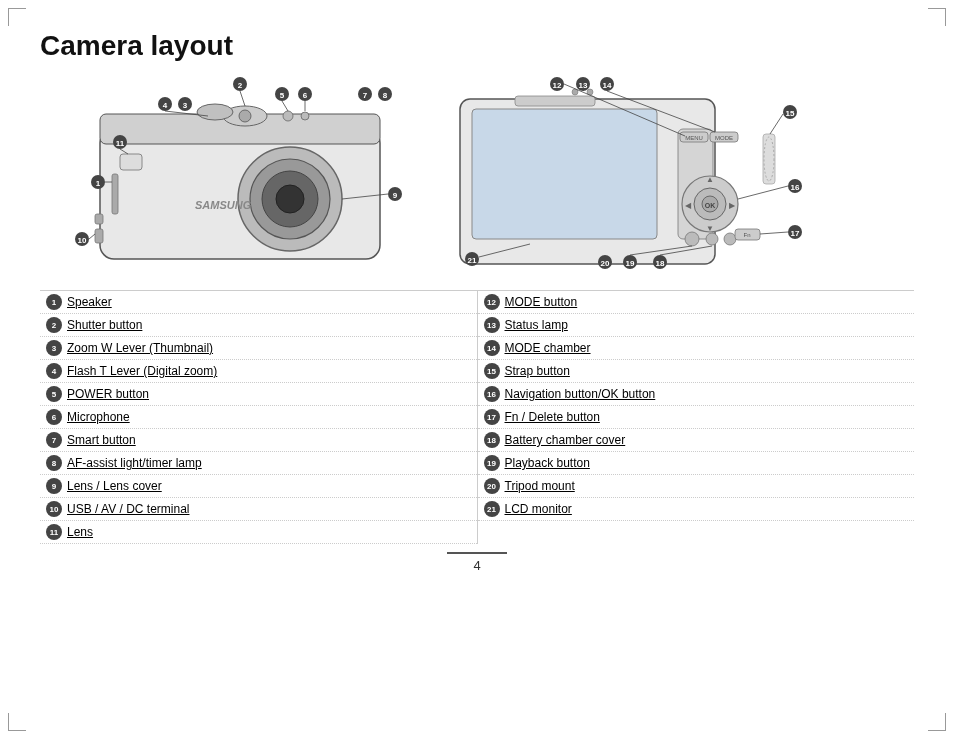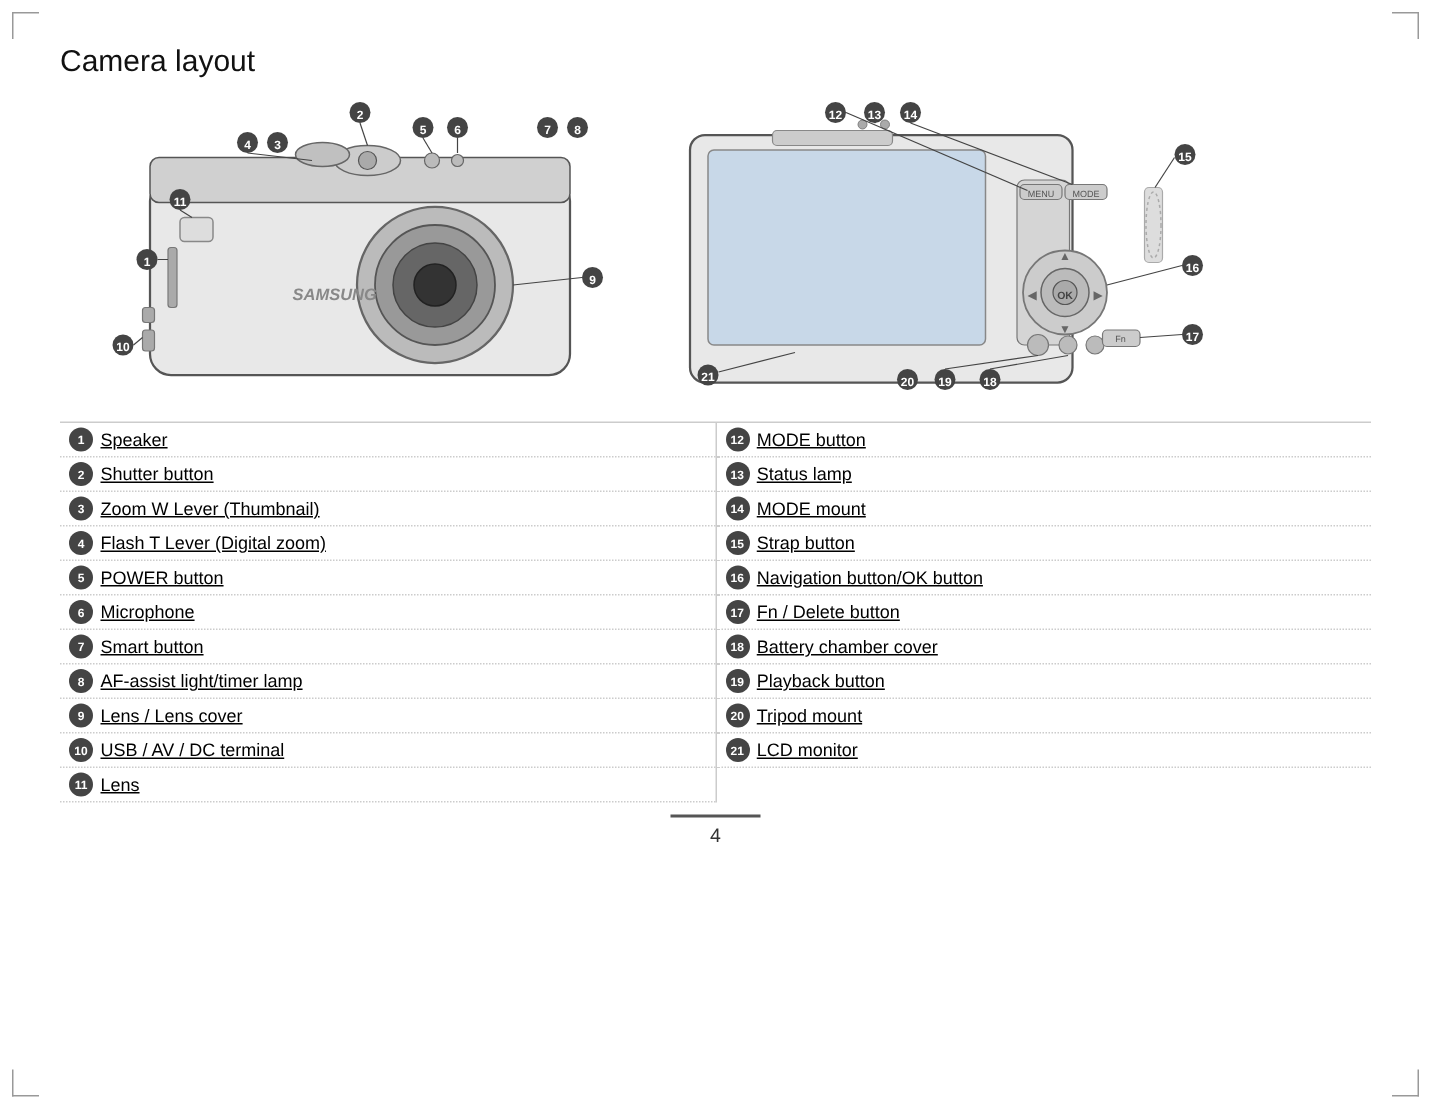--- a/index.html
+++ b/index.html
@@ -29,22 +29,22 @@
 
     .page-content {
       position: absolute;
       top: 30px;
       left: 40px;
       right: 40px;
       bottom: 30px;
     }
 
     h1 {
-      font-size: 20px;
-      font-weight: normal;
+      font-size: 28px;
+      font-weight: bold;
       margin-bottom: 12px;
       color: #111;
     }
 
     .camera-diagrams {
       display: flex;
       gap: 10px;
       margin-bottom: 16px;
       align-items: flex-start;
     }
@@ -347,21 +347,21 @@
         <div class="part-item">
           <span class="num-badge">12</span>
           <span class="part-label">MODE button</span>
         </div>
         <div class="part-item">
           <span class="num-badge">13</span>
           <span class="part-label">Status lamp</span>
         </div>
         <div class="part-item">
           <span class="num-badge">14</span>
-          <span class="part-label">MODE mount</span>
+          <span class="part-label">MODE chamber</span>
         </div>
         <div class="part-item">
           <span class="num-badge">15</span>
           <span class="part-label">Strap button</span>
         </div>
         <div class="part-item">
           <span class="num-badge">16</span>
           <span class="part-label">Navigation button/OK button</span>
         </div>
         <div class="part-item">

